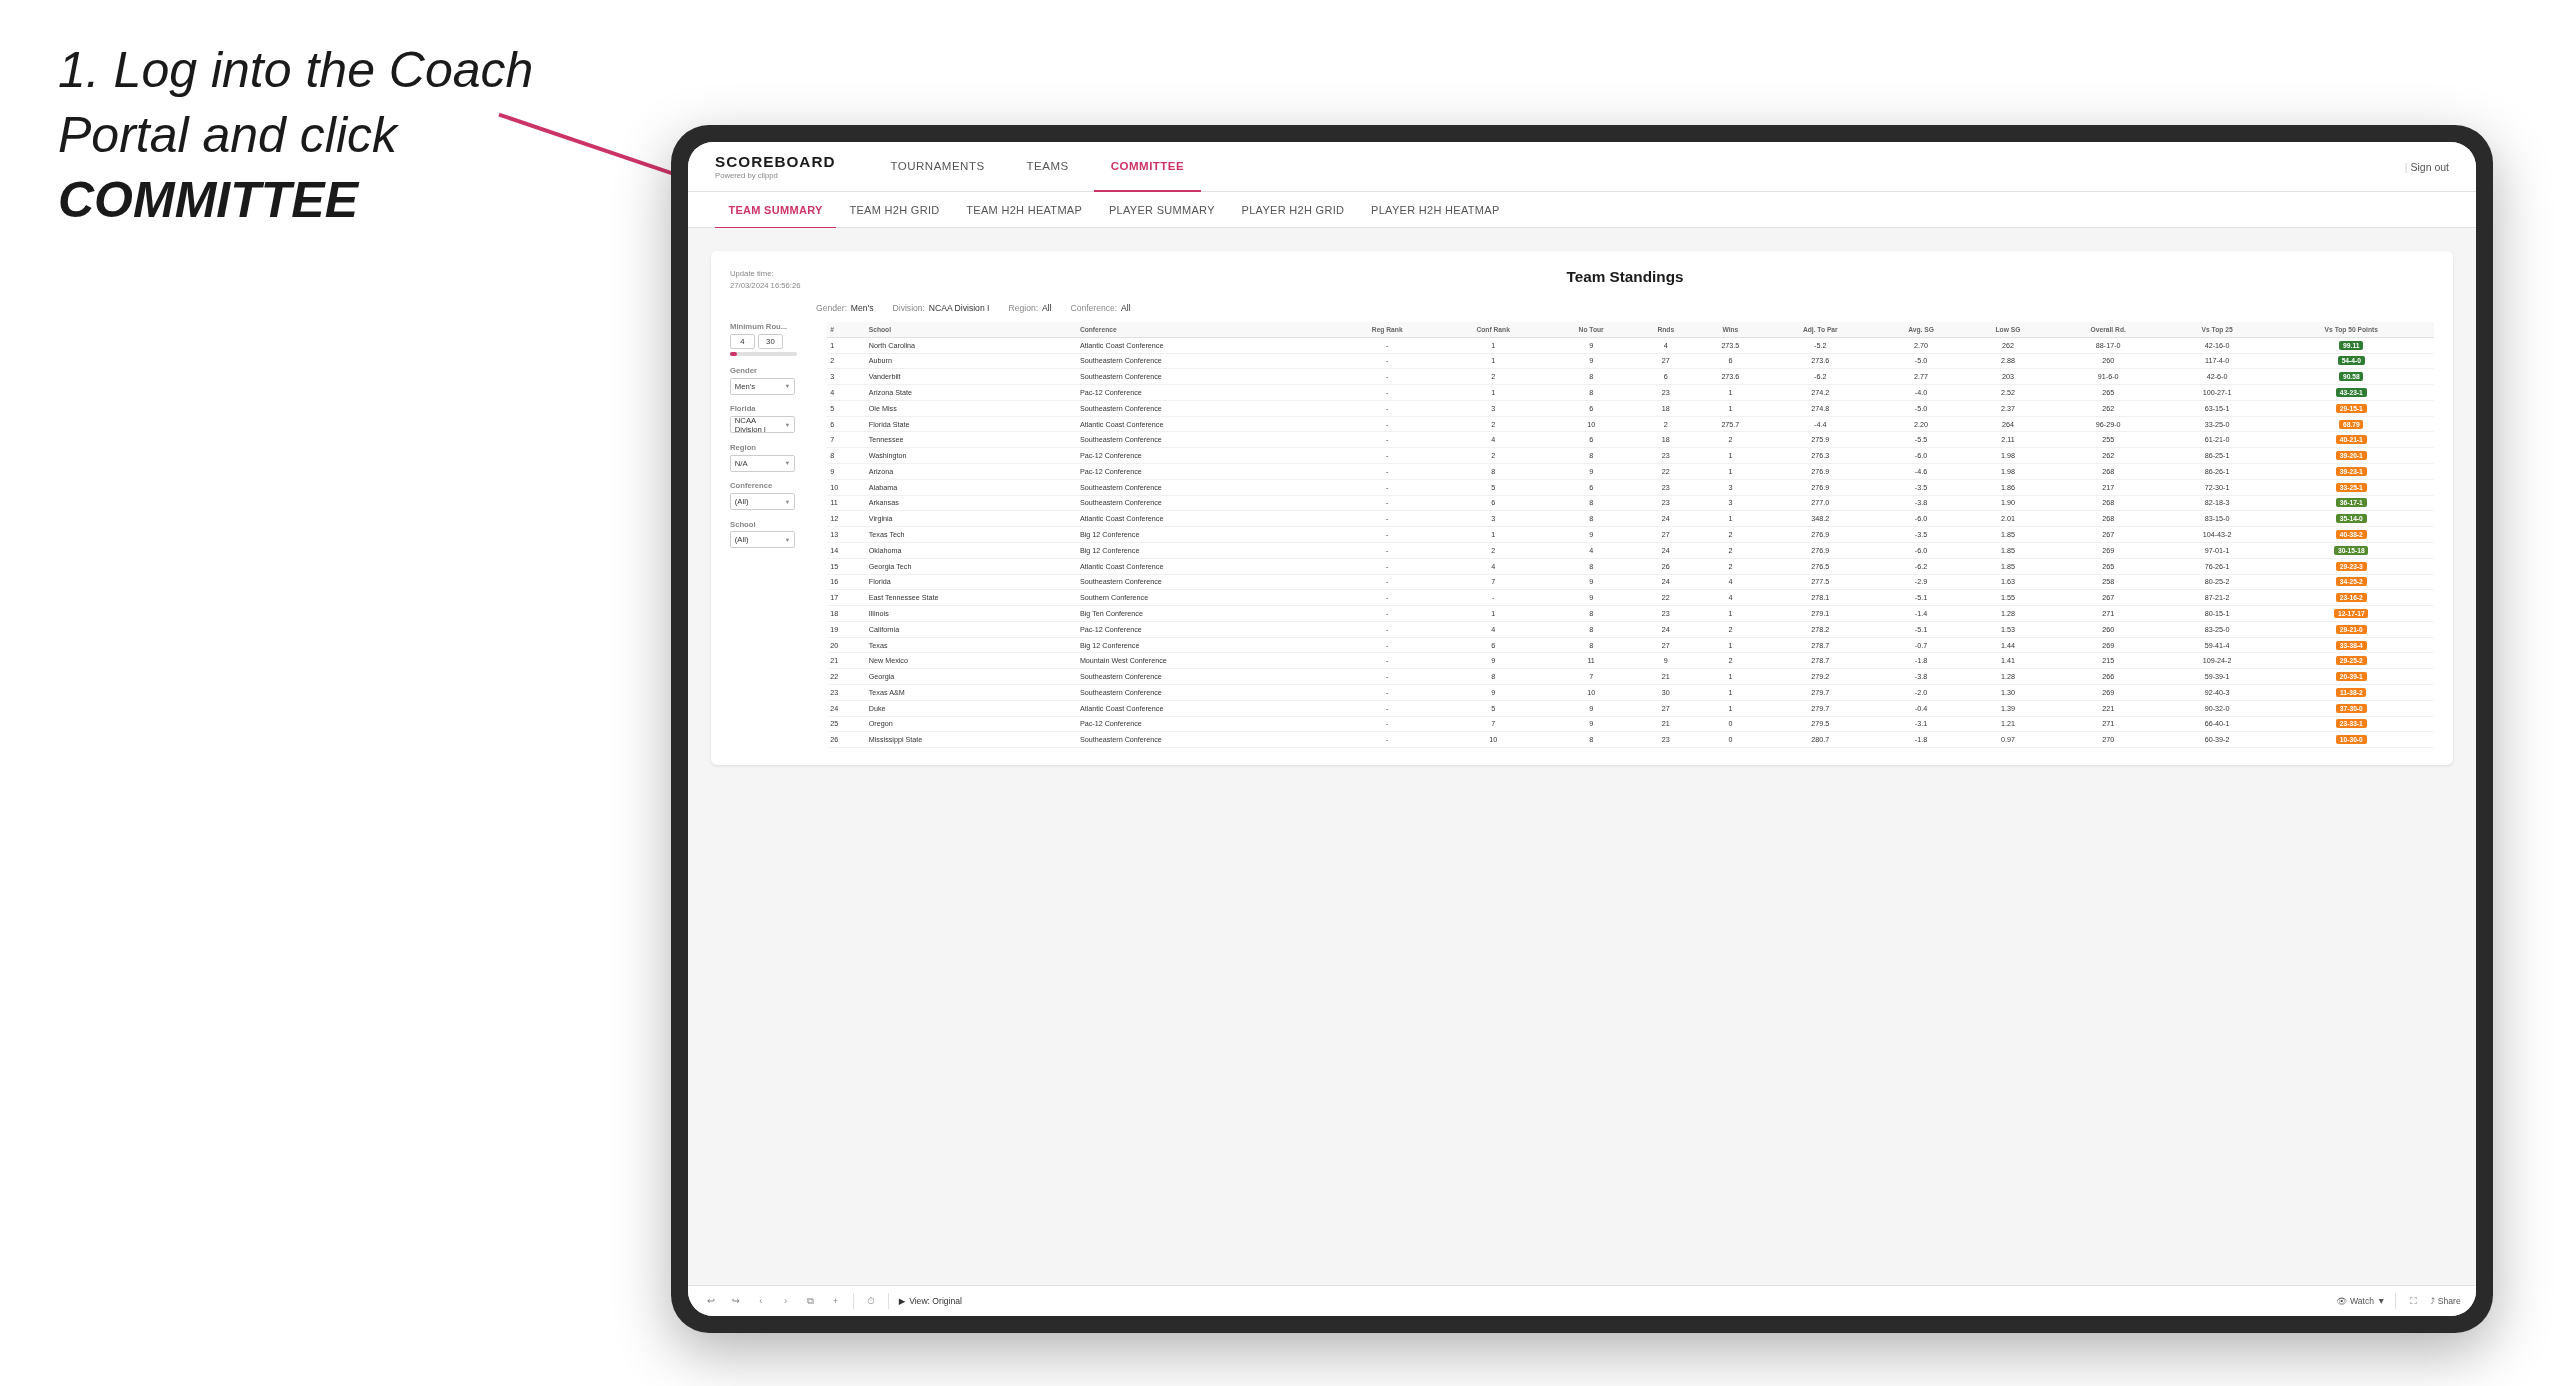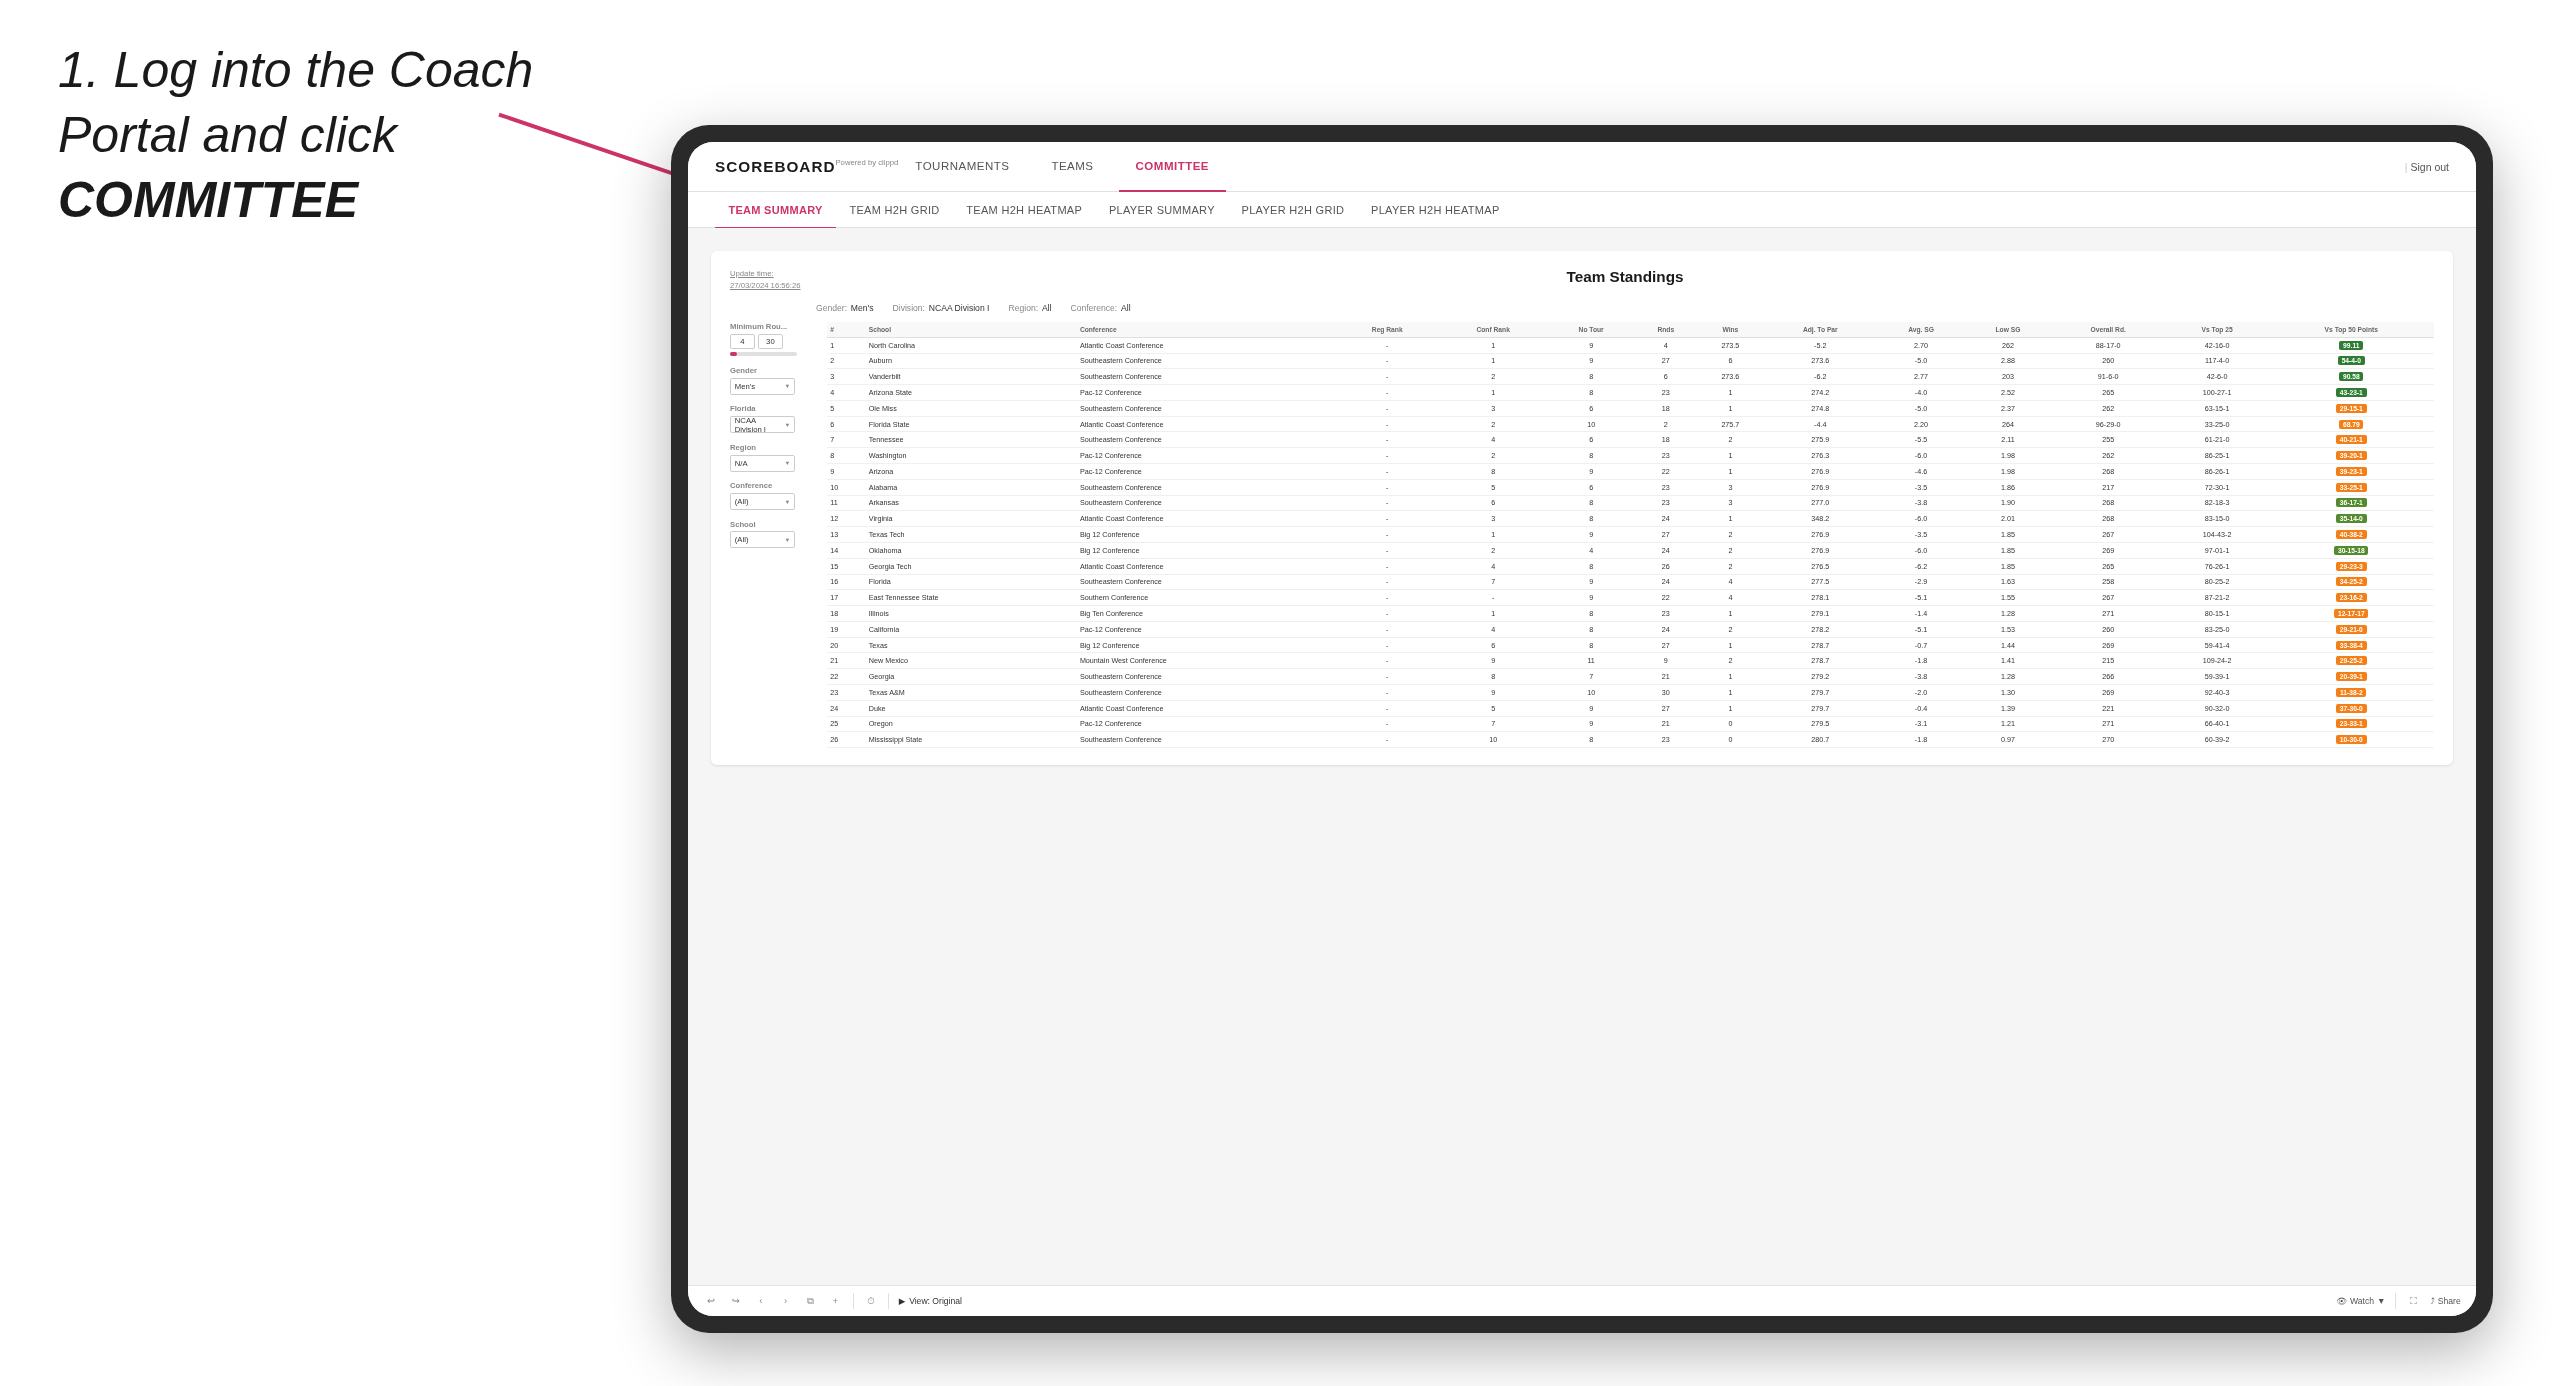--- a/index.html
+++ b/index.html
@@ -76,21 +76,22 @@
       background: #ffffff;
       display: flex;
       align-items: center;
       padding: 0 27px;
       height: 50px;
       border-bottom: 1px solid #e0e0e0;
       flex-shrink: 0;
     }
     .logo-area {
       display: flex;
-      flex-direction: row;
+      flex-direction: column;
+      margin-right: 38px;
     }
     .logo-text {
       font-size: 15.3px;
       font-weight: 700;
       color: #1a1a1a;
       letter-spacing: 1px;
       font-family: 'Arial Black', sans-serif;
     }
     .logo-sub {
       font-size: 7.7px;
@@ -172,21 +173,20 @@
     .card-header {
       display: flex;
       align-items: flex-start;
       margin-bottom: 11.5px;
     }
     .update-time {
       font-size: 7.7px;
       color: #888;
       line-height: 1.5;
       width: 86px;
-      text-decoration: underline;
     }
     .card-title {
       font-size: 15.3px;
       font-weight: 600;
       color: #1a1a1a;
       flex: 1;
       text-align: center;
     }
 
     

